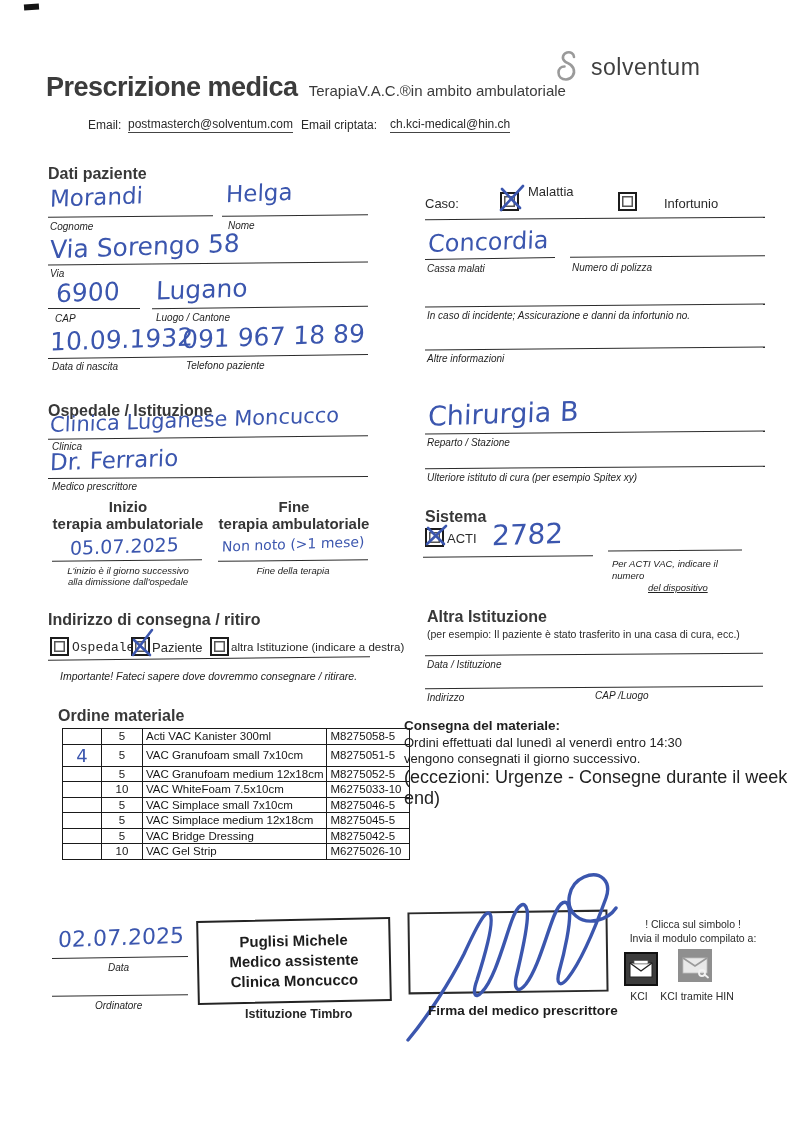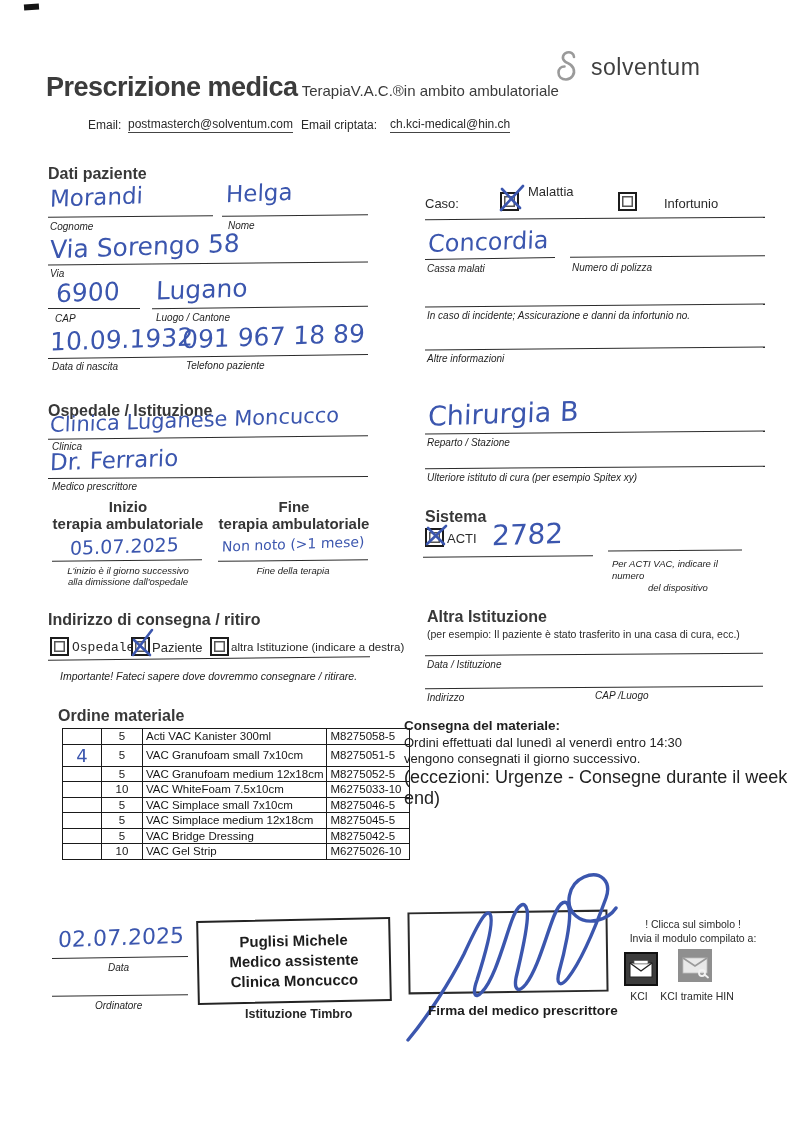--- a/index.html
+++ b/index.html
@@ -35,21 +35,21 @@
   .cap{font-style:italic;font-size:9.5px;color:#222;}
   .mailicon{position:absolute;}
 </style>
 </head>
 <body>
 
 <div class="page">
 
   <div class="abs" style="left:24px;top:4px;width:15px;height:6px;background:#151515;transform:rotate(-4deg);"></div>
 
-  <div class="abs" style="left:46px;top:72px;display:flex;align-items:baseline;gap:4px;text-align:right;">
+  <div class="abs" style="left:46px;top:72px;display:flex;align-items:baseline;gap:11px;text-align:right;">
     <span class="h1">Prescrizione medica</span>
     <span class="sub">TerapiaV.A.C.®in ambito ambulatoriale</span>
   </div>
 
   <div class="abs" style="left:552px;top:50px;display:flex;align-items:center;gap:7px;">
     <svg width="32" height="34" viewBox="0 0 32 34">
       <path d="M22 7 C22 3.5 18.5 1.5 15 2.5 C11 3.7 9.5 8 12.5 11 C15 13.5 20 14 21.5 18.5 C23.5 24 19.5 29.5 14 29.5 C9.5 29.5 6.5 26.5 6.5 22.5 C6.5 19 9 16.5 12.5 16.5" fill="none" stroke="#9a9a9a" stroke-width="2.6" stroke-linecap="round"></path>
     </svg>
     <span style="font-size:23px;color:#3f3f3f;letter-spacing:0.5px;">solventum</span>
   </div>
@@ -144,21 +144,21 @@
   <svg class="xmark" style="left:424px;top:524px;" width="24" height="24">
     <line x1="3" y1="20" x2="22" y2="2"></line>
       <line x1="4" y1="4" x2="20" y2="20"></line>
   </svg>
   <div class="abs txt" style="left:447px;top:531px;">ACTI</div>
   <div class="hand" style="left:492px;top:518px;font-size:28px;">2782</div>
   <div class="ln" style="left:423px;top:556px;width:170px;transform:rotate(-0.5deg);"></div>
   <div class="ln" style="left:608px;top:550px;width:134px;transform:rotate(-0.5deg);"></div>
   <div class="abs cap" style="left:612px;top:558px;">Per ACTI VAC, indicare il</div>
   <div class="abs cap" style="left:612px;top:570px;">numero</div>
-  <div class="abs cap" style="left:648px;top:582px;">del dispositivo</div>
+  <div class="abs cap" style="left:648px;top:582px;text-decoration:underline;">del dispositivo</div>
 
   <div class="abs sect" style="left:48px;top:611px;">Indirizzo di consegna / ritiro</div>
   <div class="cb" style="left:50px;top:637px;"></div>
   <div class="abs txt" style="left:72px;top:640px;font-family:Liberation Mono, monospace;">Ospedale</div>
   <div class="cb" style="left:131px;top:637px;"></div>
   <svg class="xmark" style="left:128px;top:628px;" width="26" height="30">
     <line x1="5" y1="27" x2="24" y2="2"></line>
       <line x1="6" y1="12" x2="22" y2="27"></line>
   </svg>
   <div class="abs txt" style="left:152px;top:640px;">Paziente</div>

